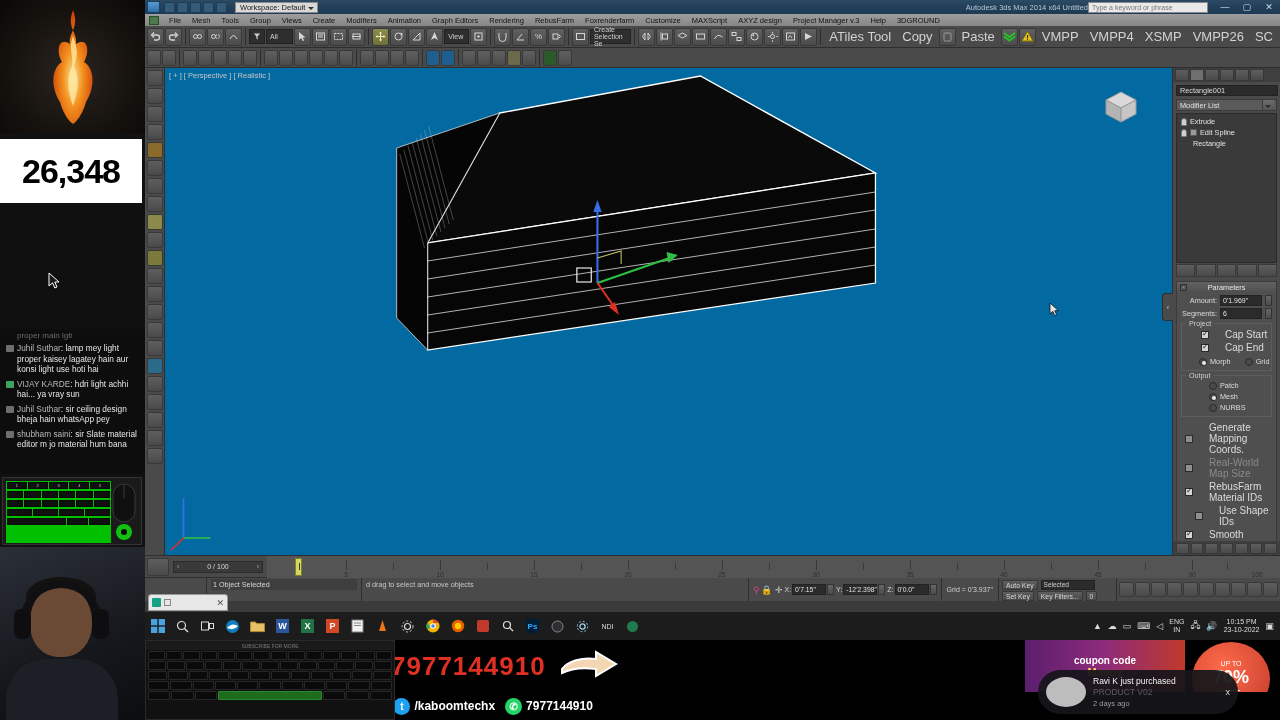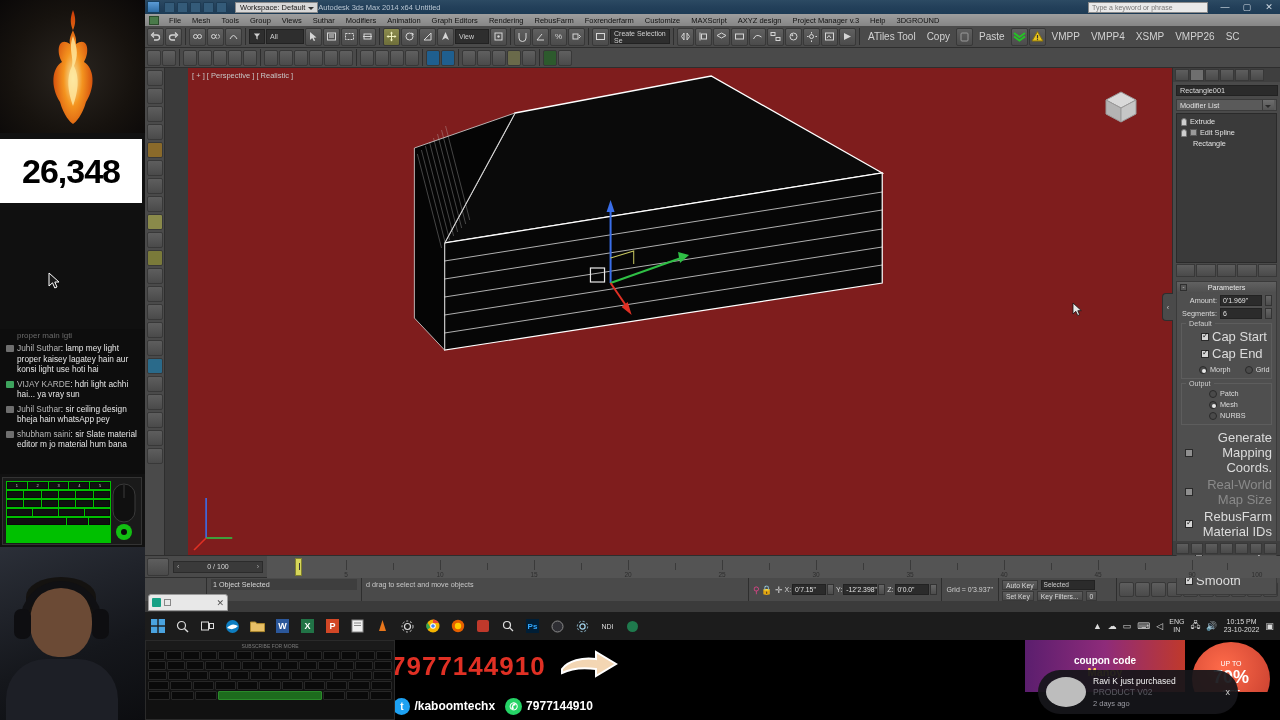--- a/index.html
+++ b/index.html
@@ -52,21 +52,21 @@
   .titlebar { position:relative; height:14px; background:linear-gradient(180deg,#2c4a63 0%,#23405a 50%,#1d3b55 100%);
               display:flex; align-items:center; }
   .tb-icon { width:13px; height:12px; margin-left:2px; background:linear-gradient(180deg,#5b9bd5,#2e6ca4);
              border:1px solid #17405f; }
   .tb-qa { display:flex; align-items:center; gap:2px; margin-left:4px; }
   .qa-btn { width:11px; height:11px; background:#345b79; border:1px solid #1e3c55; border-radius:1px; }
   .tb-ws { margin-left:8px; height:11px; background:#d8d8d8; color:#1a1a1a; font-size:7.5px;
            padding:0 12px 0 4px; display:flex; align-items:center; border:1px solid #8a8a8a; position:relative; }
   .tb-ws:after { content:""; position:absolute; right:3px; top:4px; border-left:3px solid transparent;
                  border-right:3px solid transparent; border-top:3px solid #333; }
-  .tb-title { flex:1; text-align:left; color:#b9c6d2; font-size:7.5px; }
+  .tb-title { flex:1; text-align:right; color:#b9c6d2; font-size:7.5px; }
   .tb-search { width:120px; height:11px; background:#e9e9e9; color:#777; font-size:7px;
                padding:0 3px; display:flex; align-items:center; border:1px solid #8a8a8a; }
   .tb-ctrl { display:flex; margin-left:6px; }
   .tb-ctrl div { width:22px; height:14px; display:flex; align-items:center; justify-content:center;
                  color:#cfd9e2; font-size:9px; }
 
   
   .menubar { height:12px; background:linear-gradient(180deg,#9e9e9e,#868686); display:flex; align-items:center;
              padding-left:4px; gap:1px; }
   .menu-dot { width:10px; height:9px; background:#4a7a4a; border:1px solid #2c4c2c; margin-right:4px; }
@@ -74,32 +74,32 @@
 
   
   .toolbar1 { height:22px; background:#4a4a4a; border-bottom:1px solid #2e2e2e; display:flex;
               align-items:center; padding:0 2px; gap:1px; }
   .tbtn { width:17px; height:18px; background:linear-gradient(180deg,#606060,#4b4b4b); border:1px solid #383838;
           border-radius:2px; display:flex; align-items:center; justify-content:center; flex:none; }
   .tbtn.sm { width:14px; height:16px; }
   .tsep { width:1px; height:17px; background:#2e2e2e; margin:0 2px; flex:none; }
   .tfield { height:15px; background:#2e2e2e; border:1px solid #222; color:#cfcfcf; font-size:7px;
             display:flex; align-items:center; padding:0 3px; }
-  .tlabel { font-size:10px; color:#d2d2d2; padding:0 5px; white-space:nowrap; }
+  .tlabel { font-size:13px; color:#d2d2d2; padding:0 5px; white-space:nowrap; }
 
   .toolbar2 { height:20px; background:#4a4a4a; border-bottom:1px solid #2e2e2e; display:flex;
               align-items:center; padding:0 2px; gap:1px; }
 
   
   .vp-wrap { position:relative; height:487px; background:#3b3b3b; display:flex; }
   .vtoolbar { width:20px; background:#4a4a4a; border-right:1px solid #2e2e2e; padding-top:2px;
               display:flex; flex-direction:column; align-items:center; gap:2px; }
   .vbtn { width:16px; height:16px; background:linear-gradient(180deg,#5e5e5e,#4a4a4a); border:1px solid #383838;
           border-radius:2px; }
-  .viewport { position:relative; flex:1; background:#7f1d1d; overflow:hidden;margin-left:23px; }
+  .viewport { position:relative; flex:1; background:#0369a1; overflow:hidden; }
   .vp-label { position:absolute; left:4px; top:3px; font-size:7.5px; color:#c7c7c7; }
   .vp-cursor { position:absolute; width:11px; height:15px; }
   .viewcube { position:absolute; right:28px; top:18px; width:46px; height:42px; }
 
   
   .cmdpanel { position:relative; width:108px; background:#4a4a4a; border-left:1px solid #2e2e2e; }
   .cp-tabs { height:14px; background:#3f3f3f; display:flex; align-items:center; gap:1px; padding:1px 2px; }
   .cp-tab { width:14px; height:12px; background:linear-gradient(180deg,#5e5e5e,#4a4a4a); border:1px solid #383838; }
   .cp-tab.active { background:#6f6f6f; }
   .cp-name { margin:3px 3px 0; height:11px; display:flex; }
@@ -121,21 +121,21 @@
   .roll-hd { height:11px; background:linear-gradient(180deg,#616161,#4e4e4e); font-size:7.3px; color:#e8e8e8;
              display:flex; align-items:center; justify-content:center; position:relative; }
   .roll-hd .minus { position:absolute; left:3px; top:2px; width:7px; height:7px; border:1px solid #2f2f2f;
                     background:#565656; color:#ddd; font-size:6px; line-height:5px; text-align:center; }
   .prow { display:flex; align-items:center; justify-content:flex-end; gap:3px; padding:2px 4px 0; font-size:7.3px; color:#dcdcdc; }
   .pval { width:42px; height:11px; background:#2b2b2b; border:1px solid #222; color:#e0e0e0; font-size:7px;
           display:flex; align-items:center; padding:0 2px; }
   .spin { width:7px; height:11px; background:linear-gradient(180deg,#666,#4c4c4c); border:1px solid #333; }
   .grp { margin:4px 4px 2px; border:1px solid #5d5d5d; padding:4px 3px 3px; position:relative; }
   .grp-t { position:absolute; left:4px; top:-5px; background:#4f4f4f; padding:0 3px; font-size:7.2px; color:#cfcfcf; }
-  .chk { display:flex; align-items:center; gap:3px; font-size:13px; color:#dcdcdc; padding:1px 0 1px 16px;text-align:right; }
+  .chk { display:flex; align-items:center; gap:16px; font-size:10px; color:#dcdcdc; padding:1px 0 1px 16px; }
   .cbox { width:8px; height:8px; background:#d5d5d5; border:1px solid #2a2a2a; position:relative; flex:none; }
   .cbox.on:after { content:"✓"; position:absolute; left:0px; top:-3px; font-size:8px; color:#111; }
   .cbox.off { background:#8f8f8f; }
   .rad { display:flex; align-items:center; gap:3px; font-size:7.3px; color:#dcdcdc; padding:1px 0; }
   .rbox { width:8px; height:8px; border-radius:50%; background:#4a4a4a; border:1px solid #2a2a2a;
           position:relative; flex:none; }
   .rbox.on:after { content:""; position:absolute; left:2px; top:2px; width:4px; height:4px; border-radius:50%; background:#e8e8e8; }
   .cp-foot { position:absolute; left:0; right:0; bottom:0; height:14px; background:#3f3f3f;
              display:flex; align-items:center; gap:2px; padding:0 3px; }
   .cp-foot div { width:13px; height:11px; background:linear-gradient(180deg,#5e5e5e,#4a4a4a); border:1px solid #383838; }
@@ -354,21 +354,21 @@
       </div>
     </div>
 
     <div class="menubar">
       <div class="menu-dot"></div>
       <div class="menu-item">File</div>
       <div class="menu-item">Mesh</div>
       <div class="menu-item">Tools</div>
       <div class="menu-item">Group</div>
       <div class="menu-item">Views</div>
-      <div class="menu-item">Suthar</div>
+      <div class="menu-item">Create</div>
       <div class="menu-item">Modifiers</div>
       <div class="menu-item">Animation</div>
       <div class="menu-item">Graph Editors</div>
       <div class="menu-item">Rendering</div>
       <div class="menu-item">RebusFarm</div>
       <div class="menu-item">Foxrenderfarm</div>
       <div class="menu-item">Customize</div>
       <div class="menu-item">MAXScript</div>
       <div class="menu-item">AXYZ design</div>
       <div class="menu-item">Project Manager v.3</div>
@@ -754,21 +754,21 @@
             <span class="spin"></span>
           </div>
 
           <div class="prow">
             <span>Segments:</span>
             <span class="pval">6</span>
             <span class="spin"></span>
           </div>
 
           <div class="grp">
-            <span class="grp-t">Default</span>
+            <span class="grp-t">Project</span>
             <div class="chk">
               <span class="cbox on"></span>
               <span>Cap Start</span>
             </div>
             <div class="chk">
               <span class="cbox on"></span>
               <span>Cap End</span>
             </div>
             <div style="display:flex; gap:14px; padding-left:14px; margin-top:2px">
               <div class="rad">

